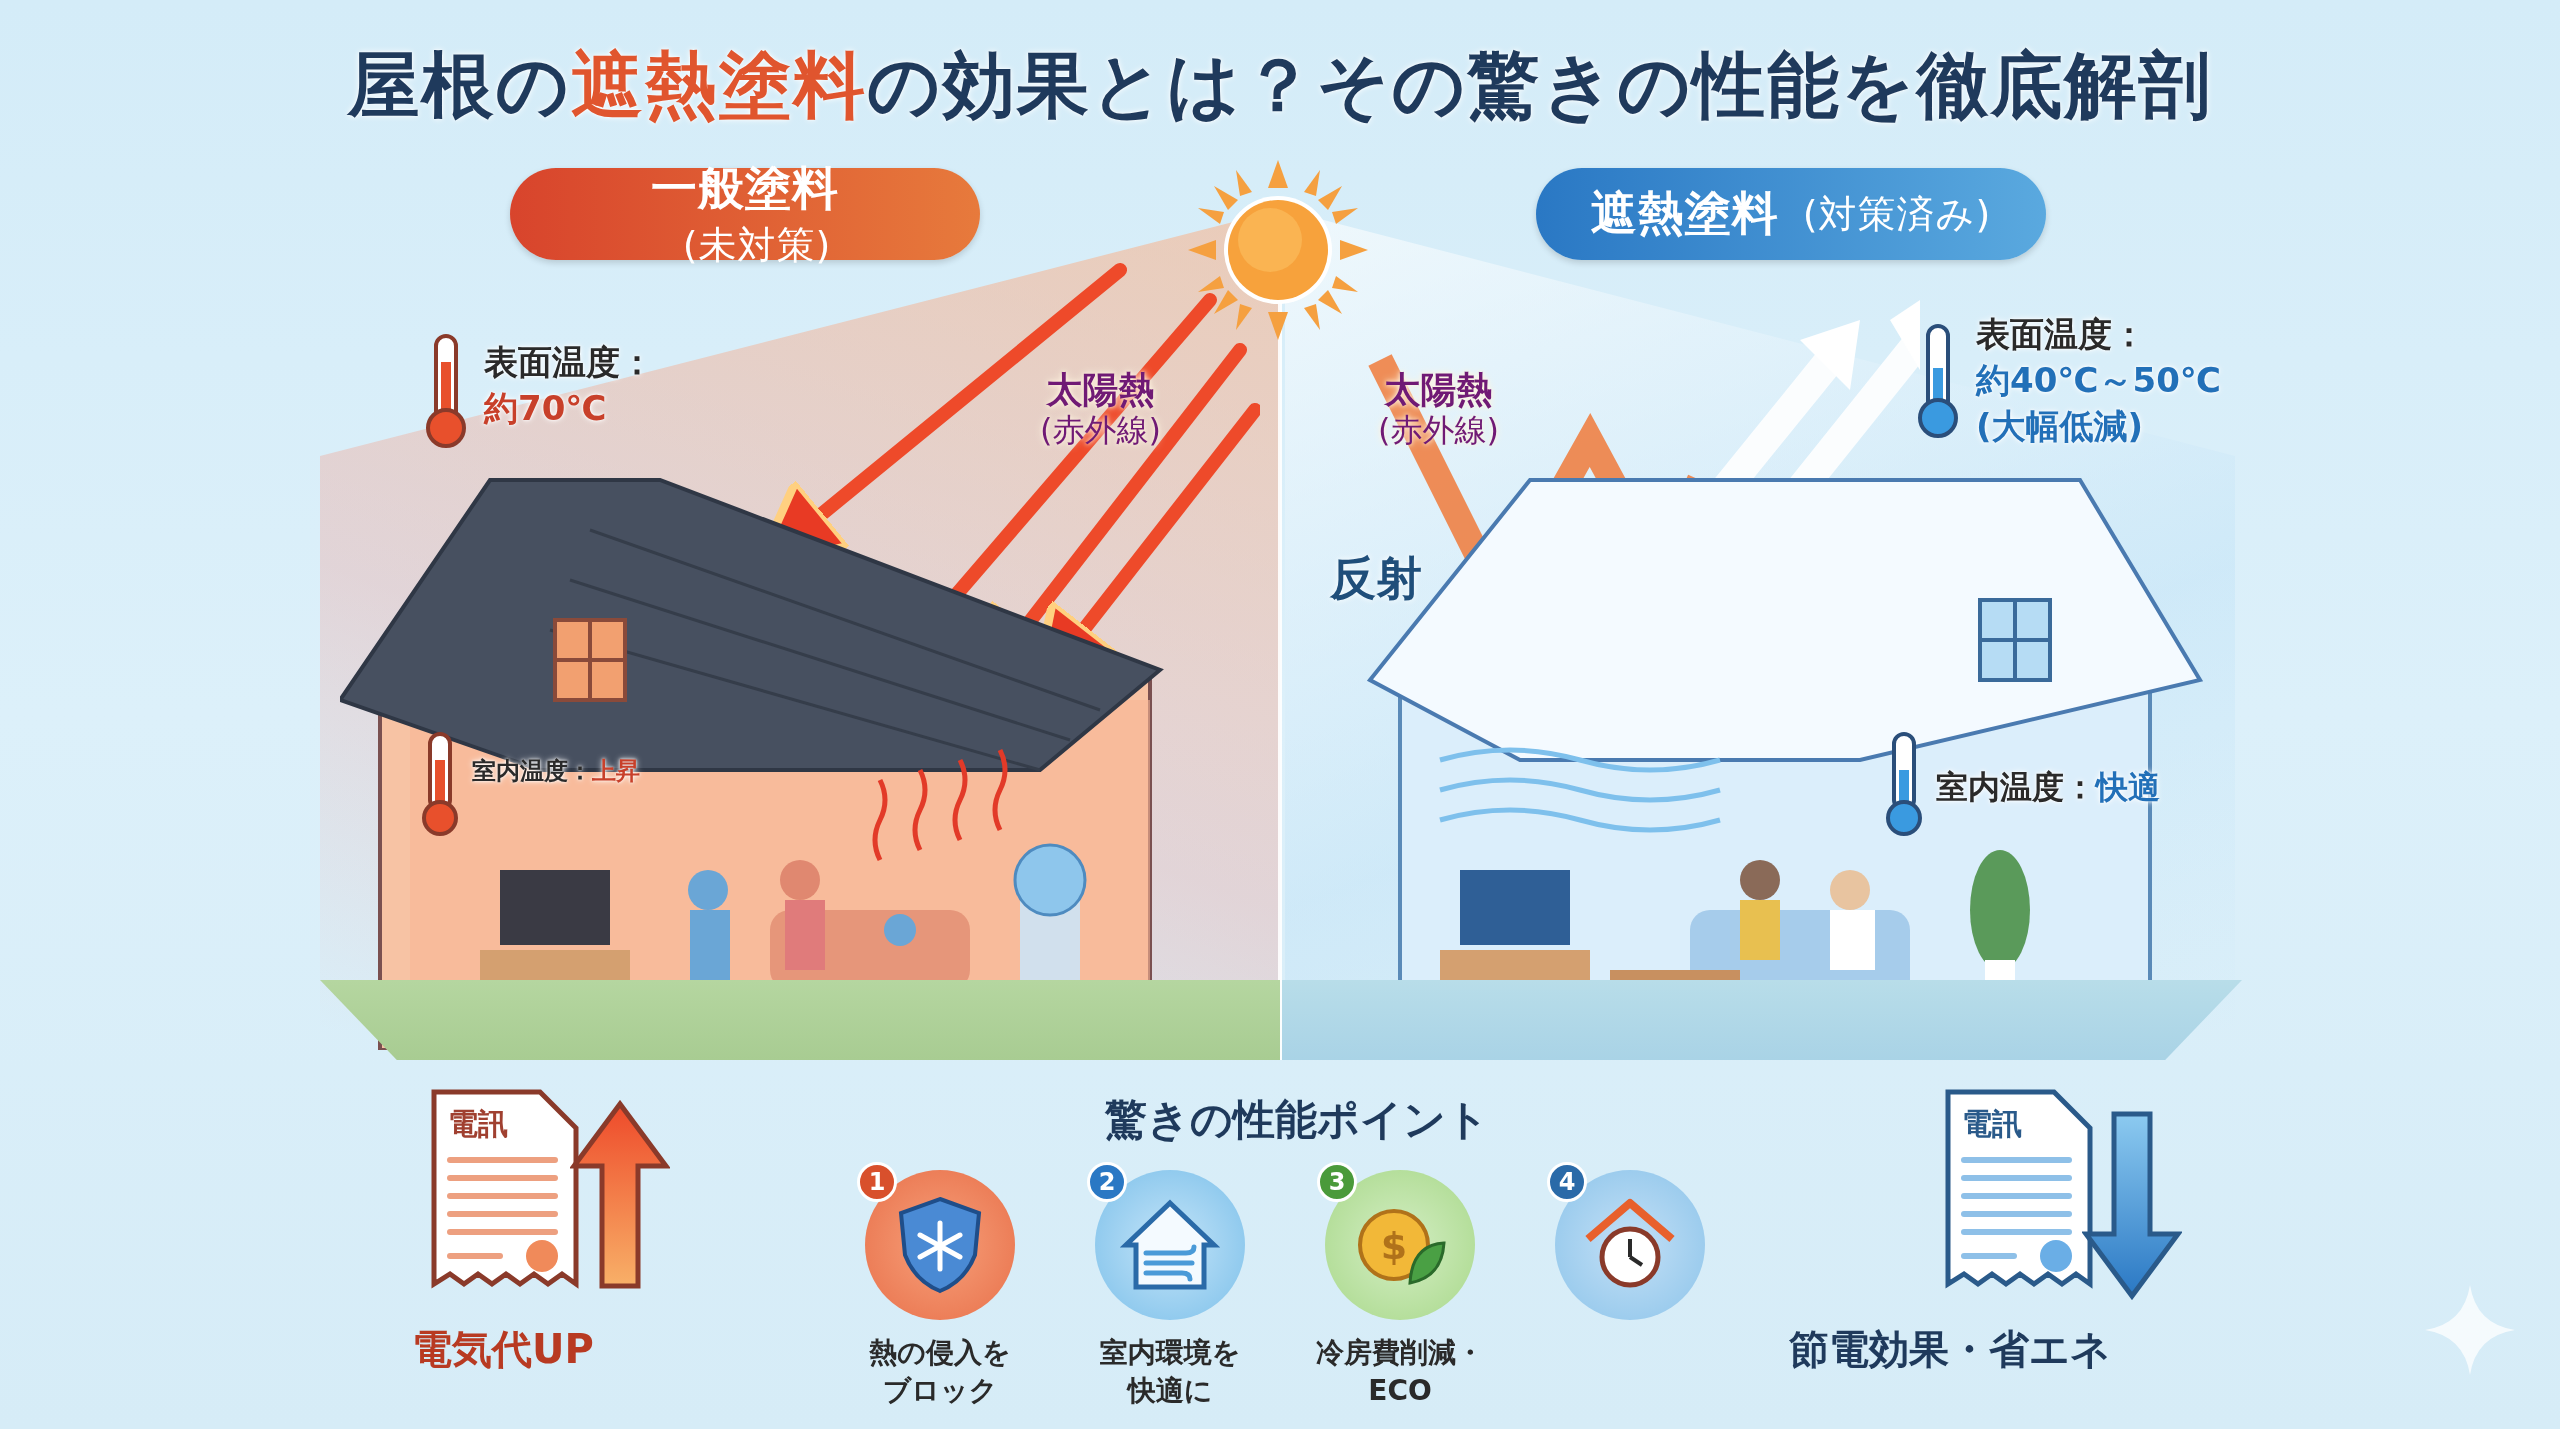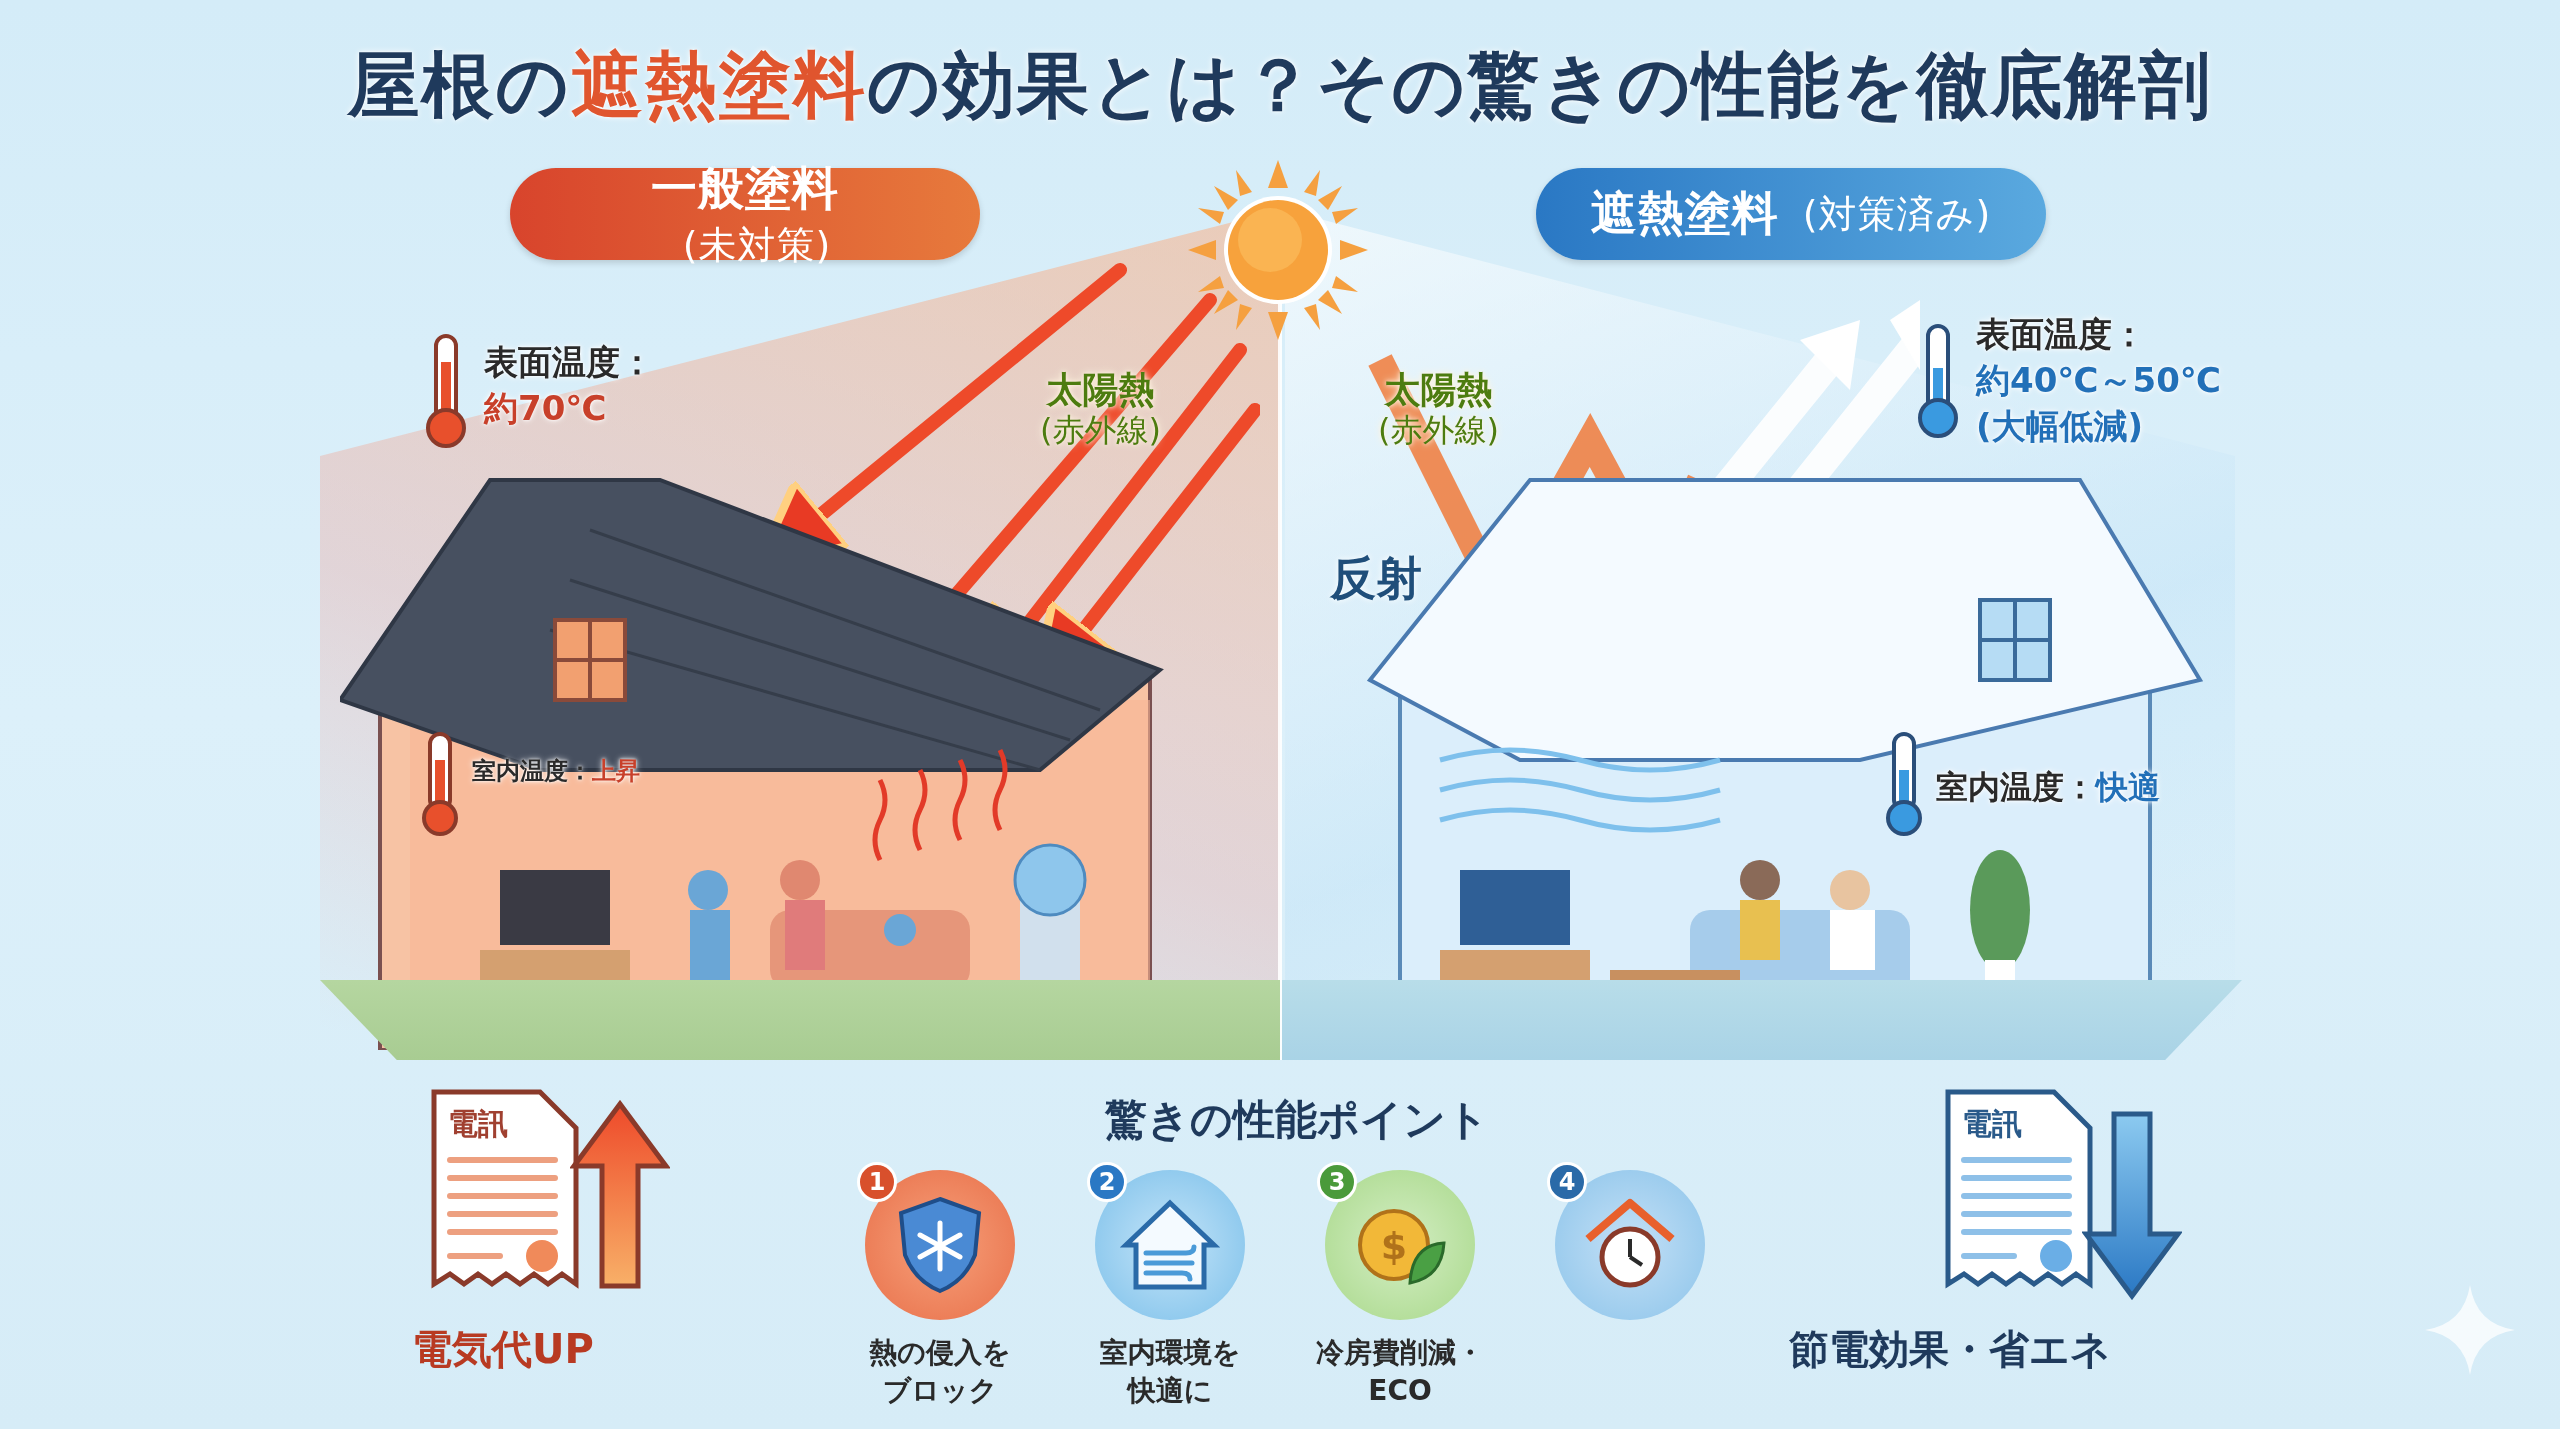--- a/index.html
+++ b/index.html
@@ -54,21 +54,21 @@
     background: linear-gradient(180deg, #b5d6a0, #a8cc92);
     clip-path: polygon(0 0, 100% 0, 100% 100%, 8% 100%); }
   .ground-right { left: 1282px; top: 980px; width: 960px; height: 80px;
     background: linear-gradient(180deg, #b8dde9, #a9d3e6);
     clip-path: polygon(0 0, 100% 0, 92% 100%, 0 100%); }
 
   
   .label-dark { font-weight: bold; color: #2a2a2a; text-shadow: 0 0 6px #fff, 0 0 3px #fff; }
   .val-red { color: #c8402a; font-weight: bold; }
   .val-blue { color: #2270b8; font-weight: bold; }
-  .solar-label { text-align: center; font-weight: bold; color: #4d7c0f; font-size: 36px; line-height: 1.2;
+  .solar-label { text-align: center; font-weight: bold; color: #701a75; font-size: 36px; line-height: 1.2;
     text-shadow: 0 0 8px #fff4e0, 0 0 4px #fff4e0; }
   .solar-label .sub { font-size: 32px; font-weight: normal; }
 
   .reflect { left: 1330px; top: 548px; font-size: 46px; font-weight: bold; color: #1f4e7a;
     text-shadow: 0 0 6px #fff; font-family: Liberation Mono, monospace; }
 
   
   .points-title { left: 17px; width: 2560px; top: 1092px; text-align: center;
     font-size: 42px; font-weight: bold; color: #1f3a5c; }
   .point { width: 200px; text-align: center; }

